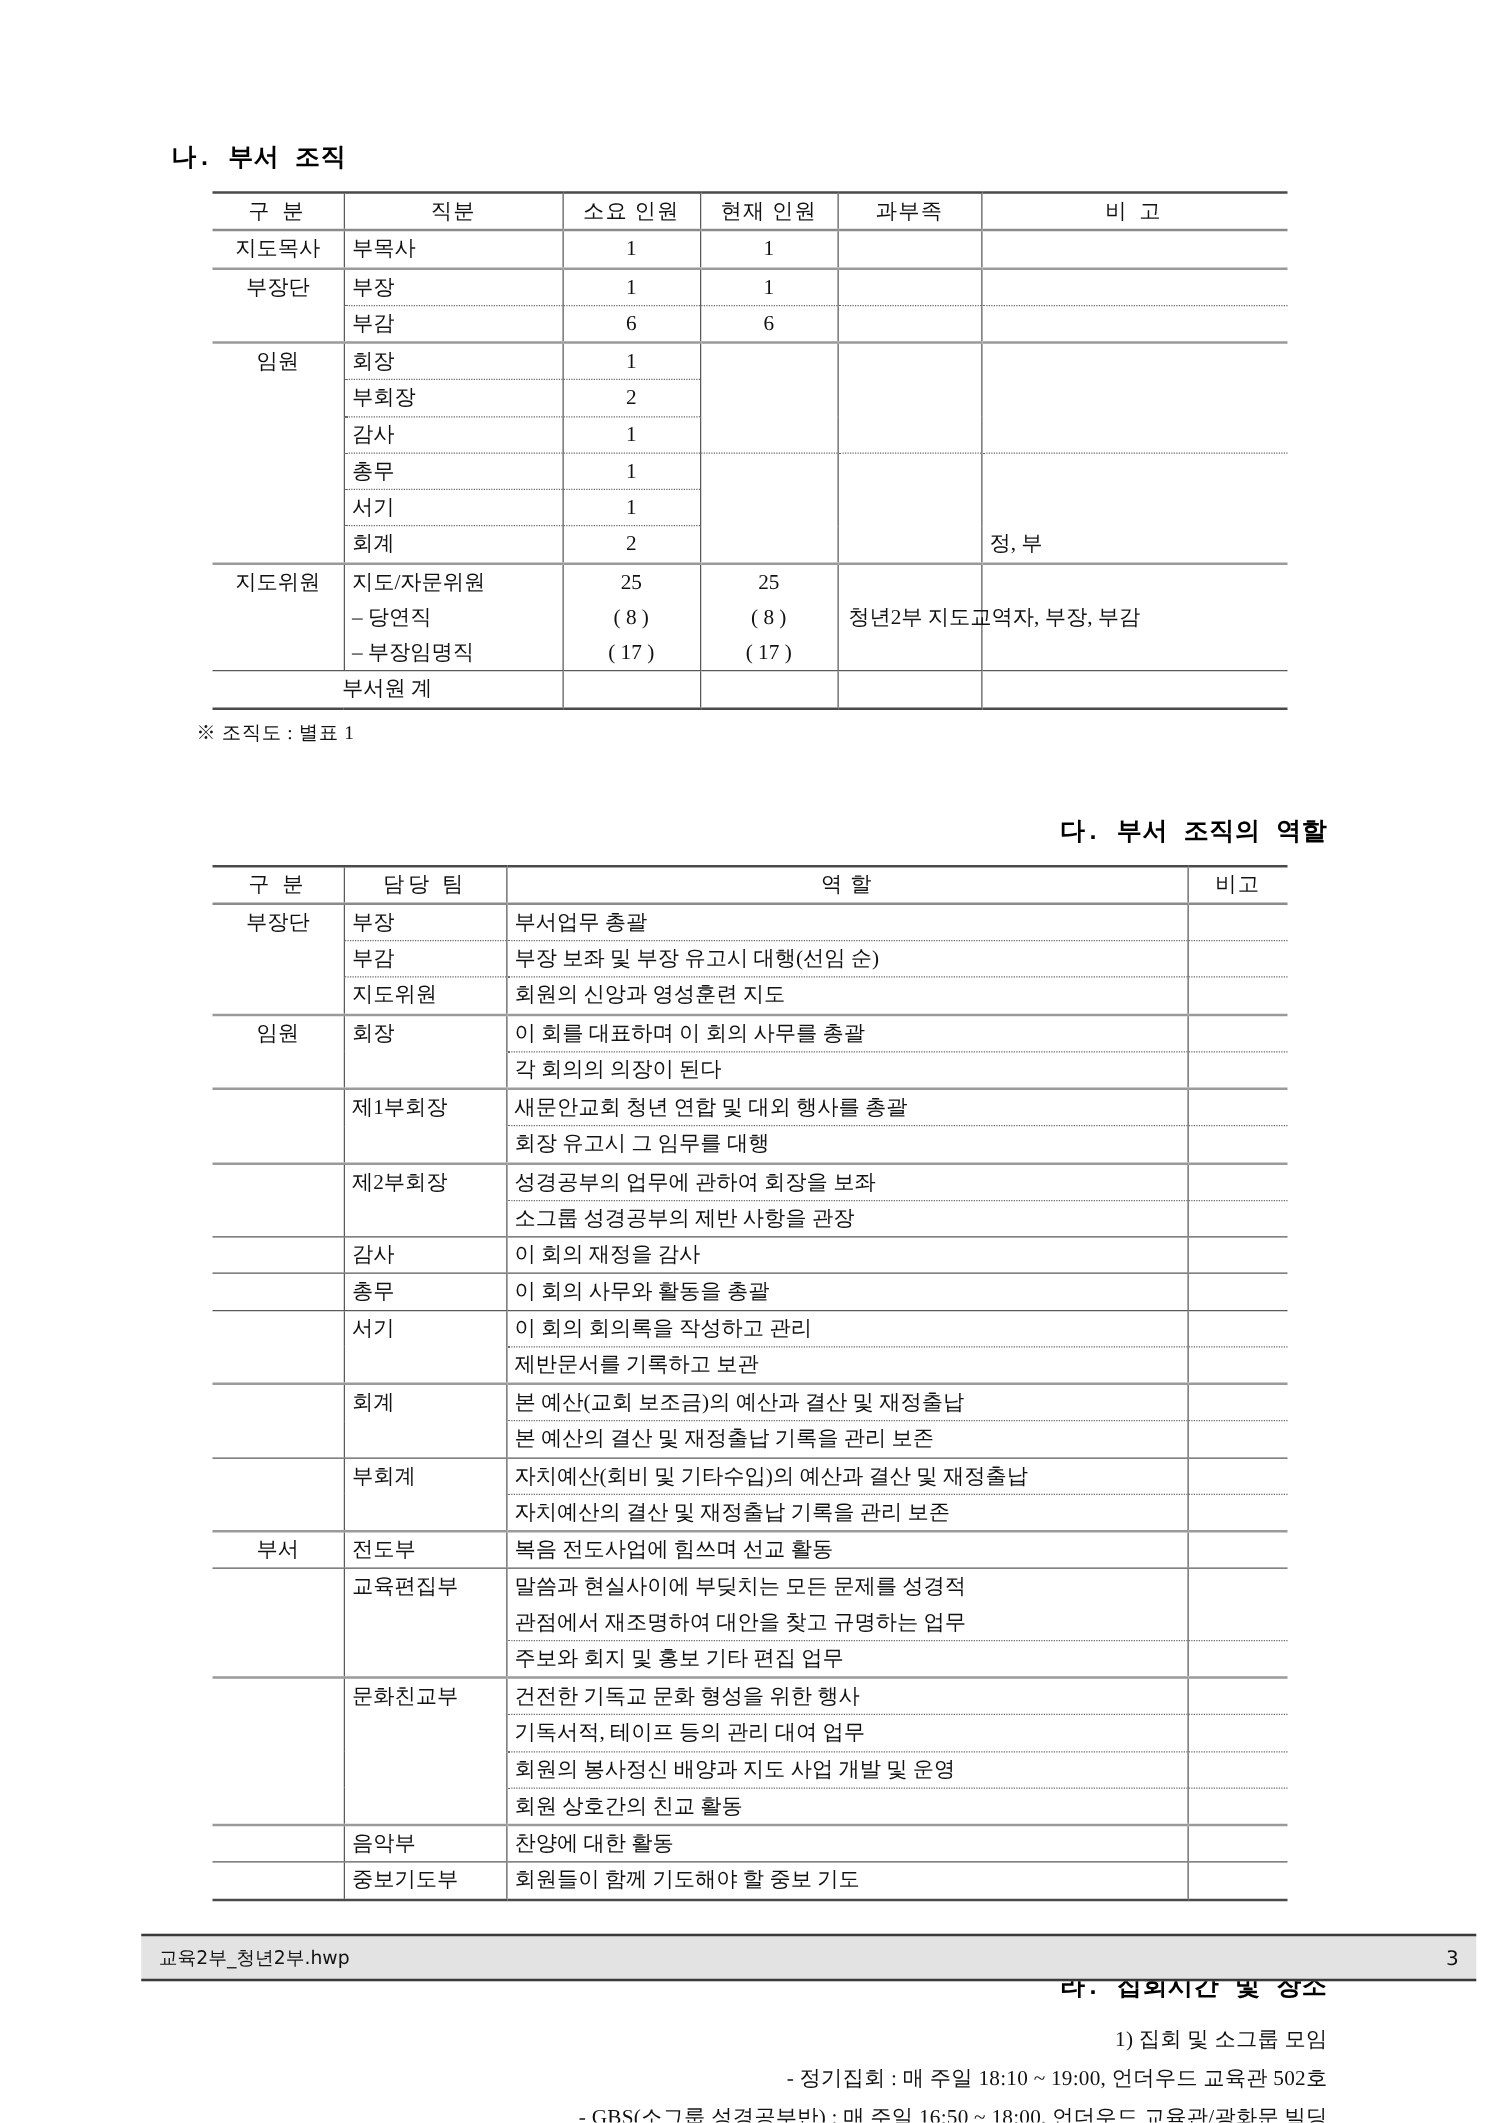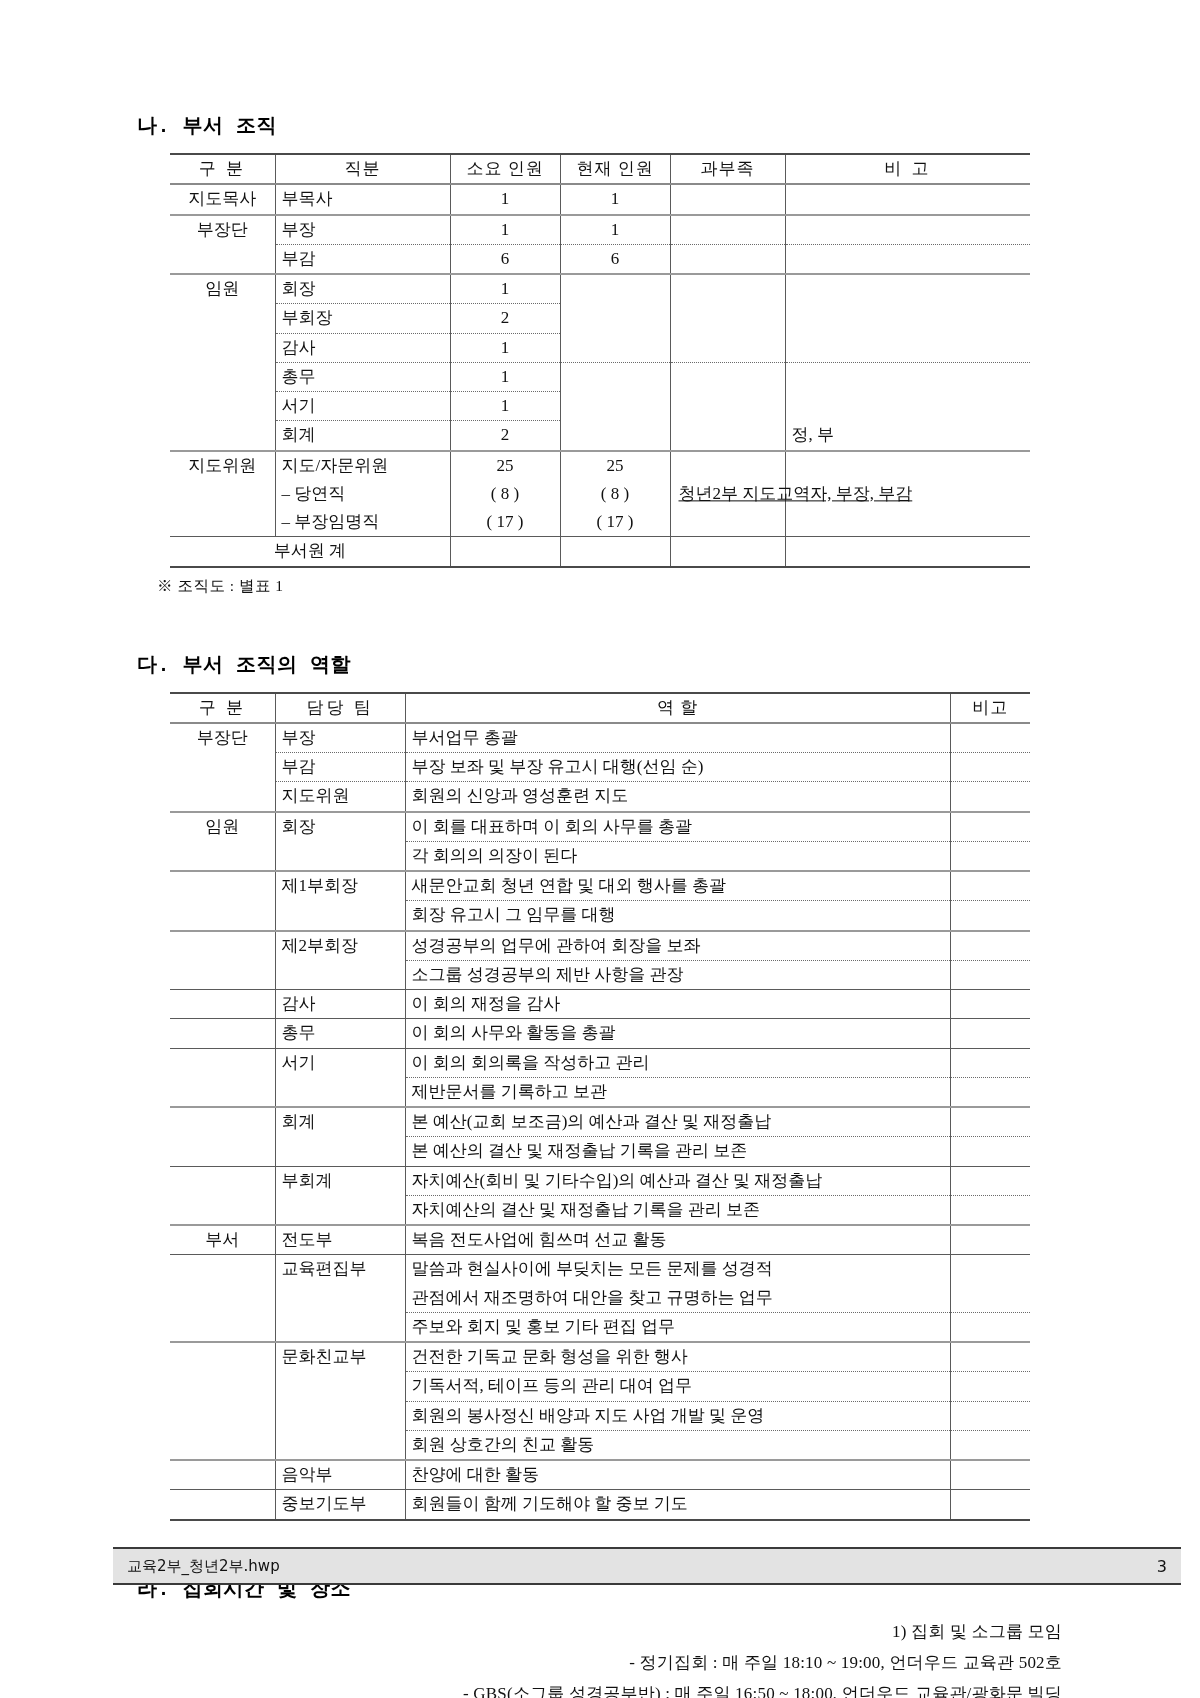--- a/index.html
+++ b/index.html
@@ -30,21 +30,21 @@
 
   
   .heading {
     font-family: Liberation Mono, monospace;
     font-weight: bold;
     font-size: 20px;
     letter-spacing: 0.5px;
     color: #000;
     margin: 0 0 14px 0;
   }
-  .heading-2 { margin-top: 54px; }
+  .heading-2 { margin-top: 54px; text-align: right; }
 
   
   table.doc-table {
     border-collapse: collapse;
     table-layout: fixed;
     font-size: 17px;
     line-height: 1.25;
     margin-left: 33px;
   }
   table.doc-table td, table.doc-table th {
@@ -78,21 +78,20 @@
   .overflow-cell {
     position: relative;
     overflow: visible;
   }
   .overflow-cell span.ov {
     position: absolute;
     left: 8px;
     top: 50%;
     transform: translateY(-50%);
     white-space: nowrap;
-    text-decoration: underline;
   }
 
   .note {
     margin: 8px 0 0 20px;
     font-size: 15.5px;
     letter-spacing: 0.5px;
   }
 
   
   .sec-list { margin: 10px 0 0 0; text-align: right; }

